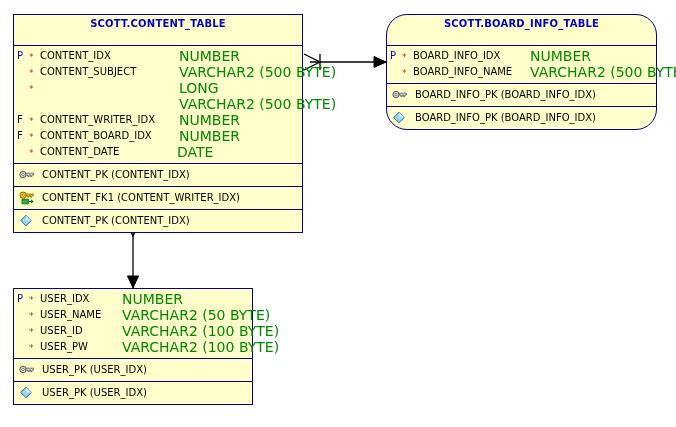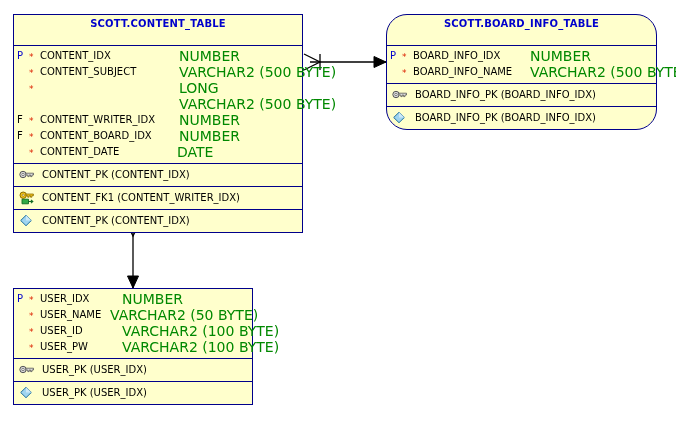--- a/index.html
+++ b/index.html
@@ -208,21 +208,21 @@
   <div class="section">
       <div class="col-row">
         <span class="pk-mark">P</span>
         <span class="req-mark">*</span>
         <span class="col-name">USER_IDX</span>
         <span class="col-type" style="left: 108px;">NUMBER</span>
       </div>
       <div class="col-row">
         <span class="req-mark">*</span>
         <span class="col-name">USER_NAME</span>
-        <span class="col-type" style="left: 96px;">VARCHAR2 (50 BYTE)</span>
+        <span class="col-type" style="left: 108px;">VARCHAR2 (50 BYTE)</span>
       </div>
       <div class="col-row">
         <span class="req-mark">*</span>
         <span class="col-name">USER_ID</span>
         <span class="col-type" style="left: 108px;">VARCHAR2 (100 BYTE)</span>
       </div>
       <div class="col-row">
         <span class="req-mark">*</span>
         <span class="col-name">USER_PW</span>
         <span class="col-type" style="left: 108px;">VARCHAR2 (100 BYTE)</span>

